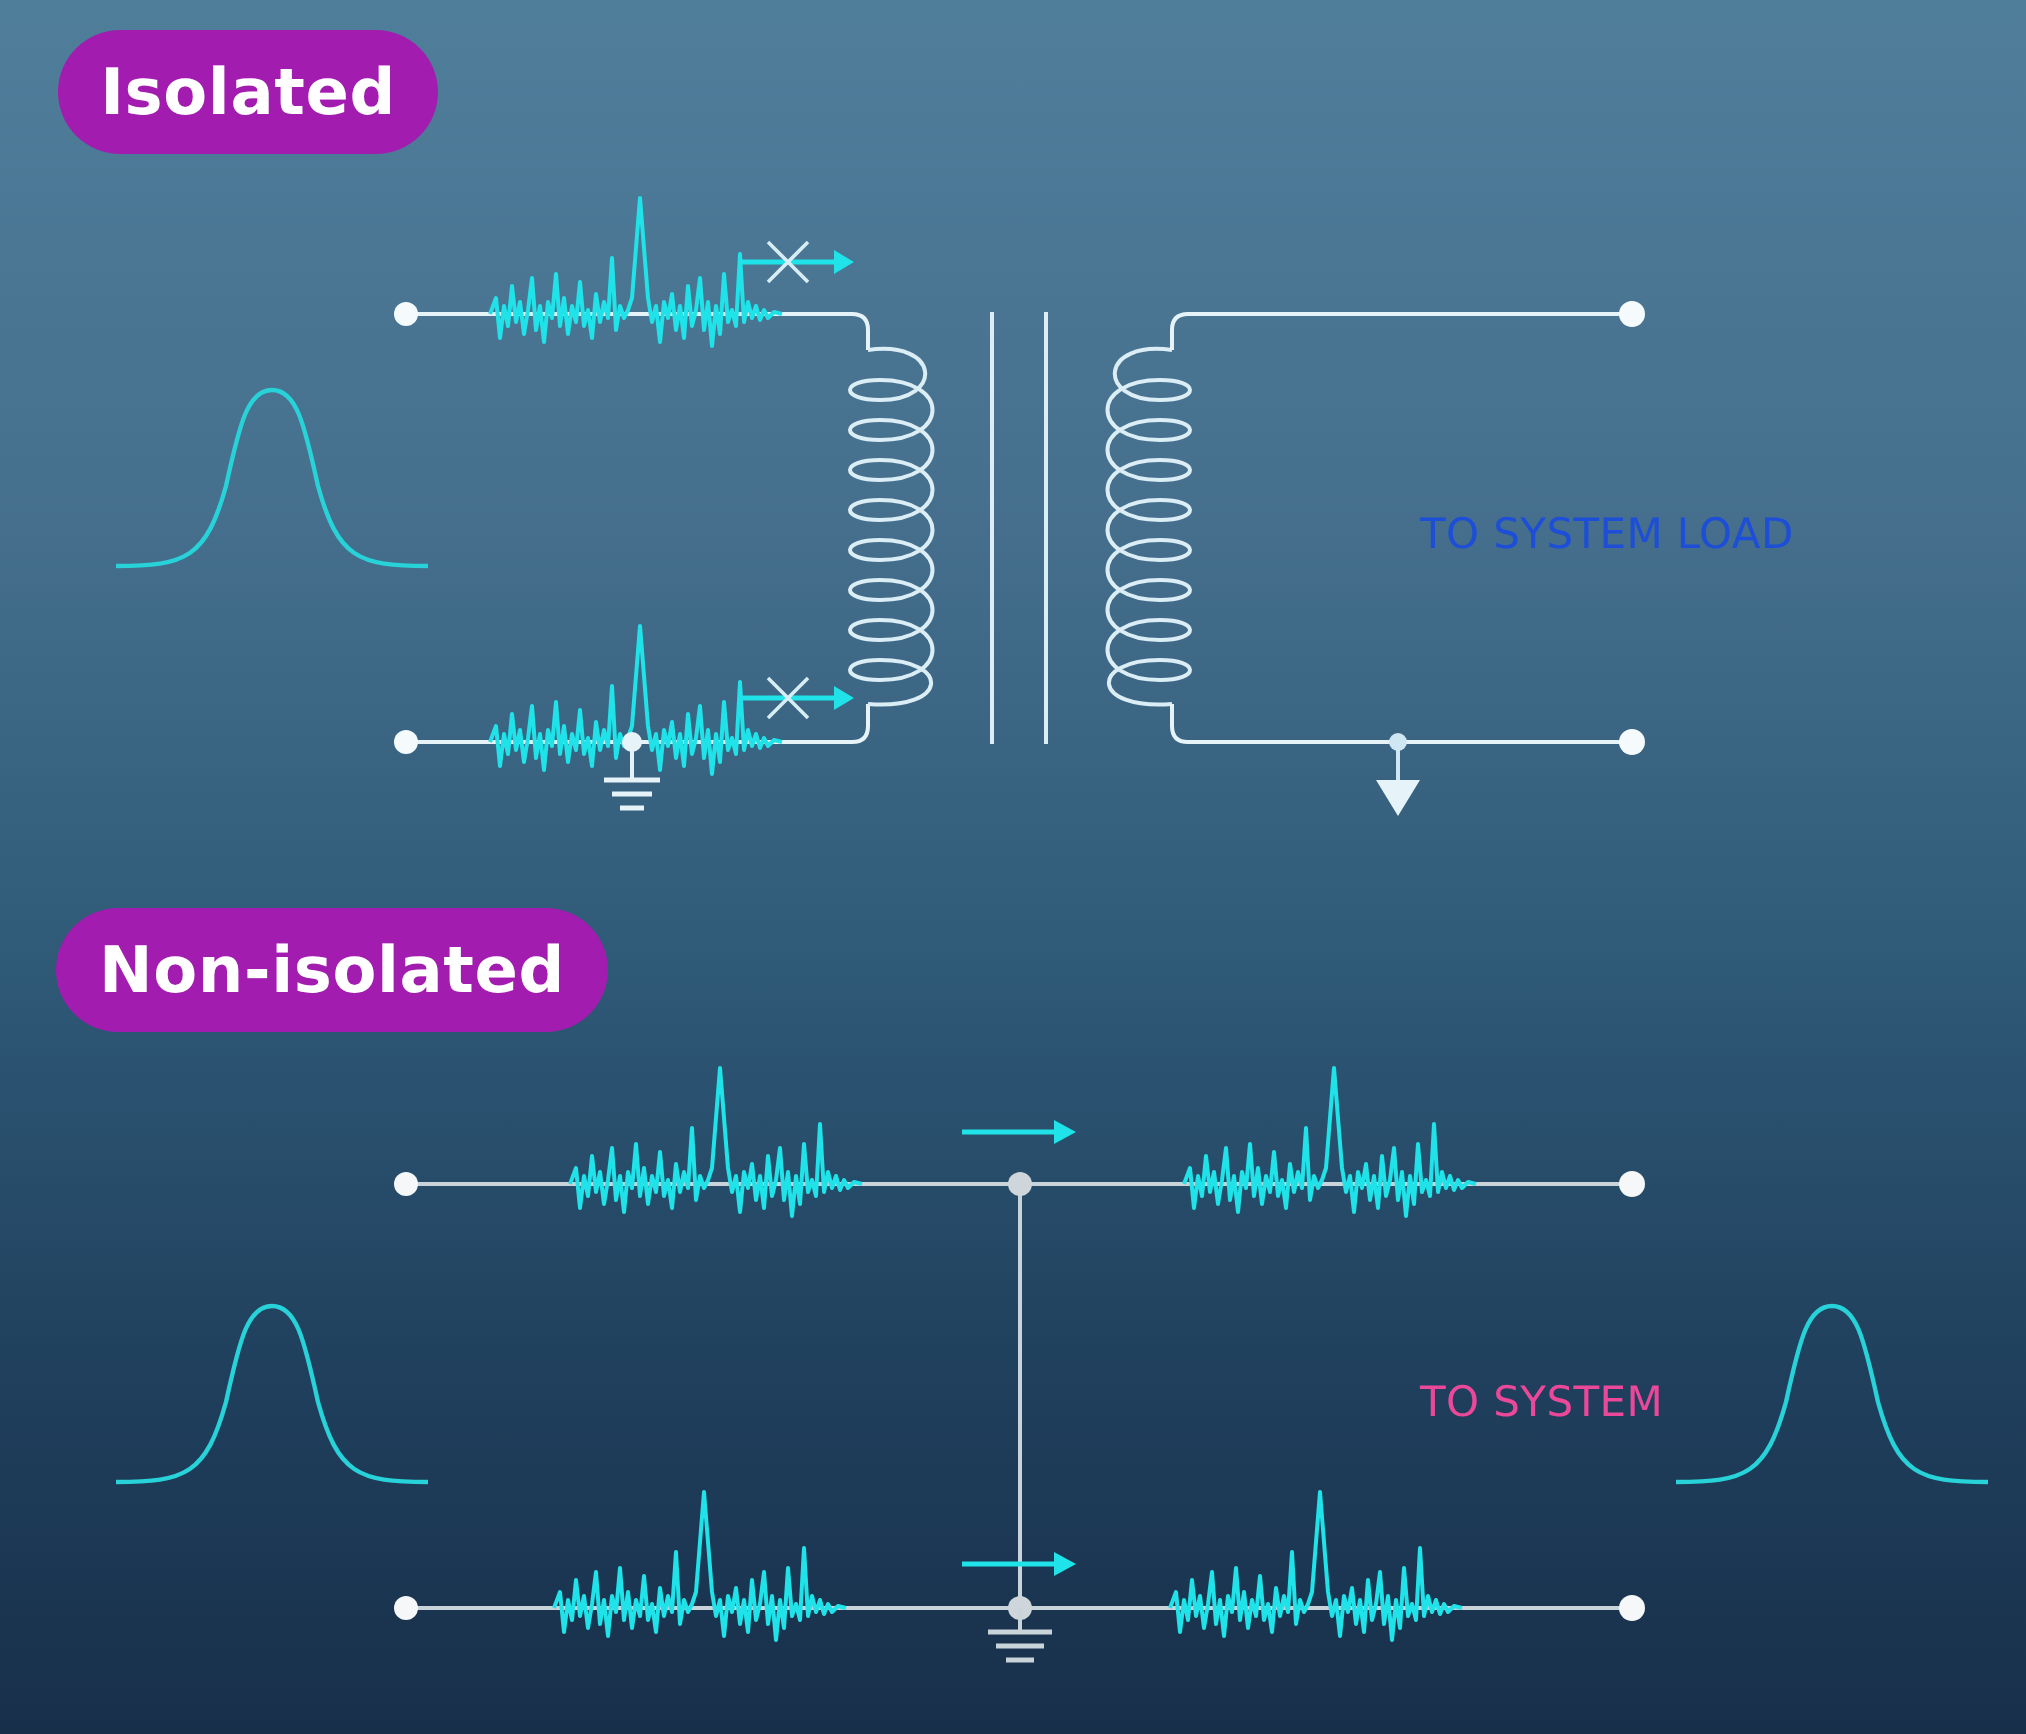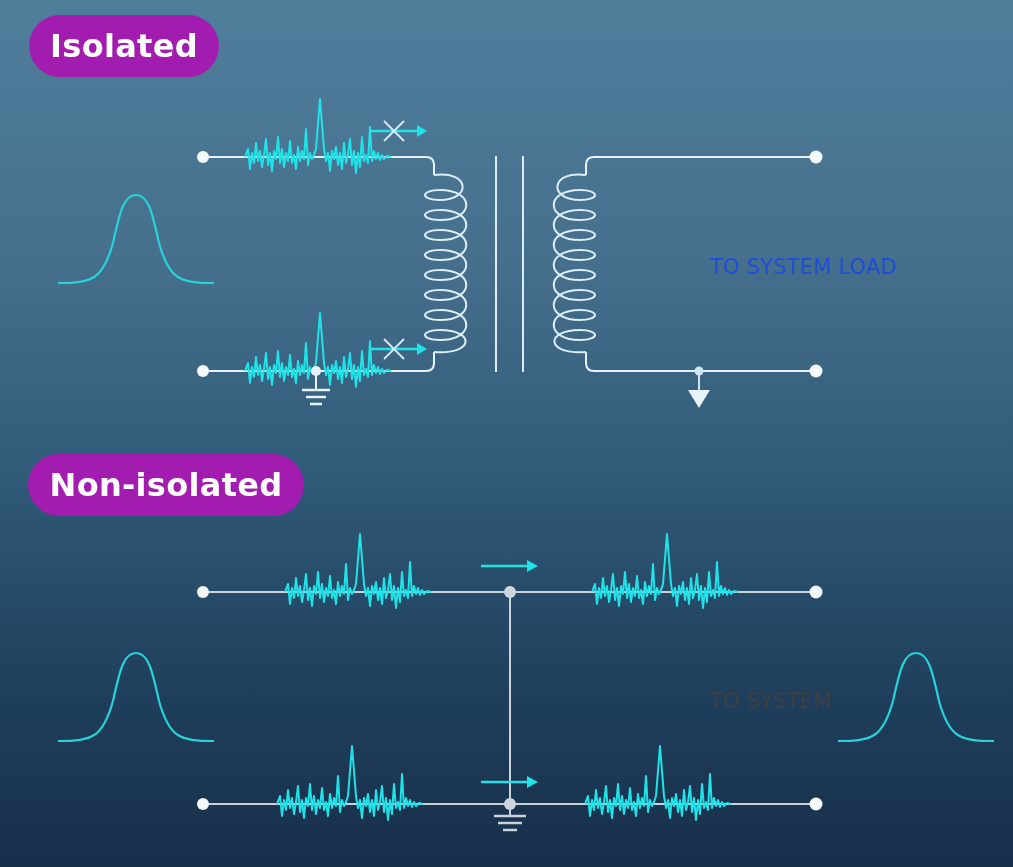--- a/index.html
+++ b/index.html
@@ -15,21 +15,21 @@
     display: flex; align-items: center; justify-content: center;
     letter-spacing: 0.3px;
   }
   #pill-isolated { left: 29px; top: 15px; width: 190px; background: #a21caf; align-items: center; }
   #pill-nonisolated { left: 28px; top: 442px; width: 276px; background: #a21caf; margin-top: 12px; }
   .label {
     position: absolute; color: #1d4ed8; font-size: 21px; line-height: 30px;
     letter-spacing: 0.2px;
   }
   #label-iso { left: 710px; top: 252px; }
-  #label-non { left: 710px; top: 686px; color: #404040; width: 160px; }
+  #label-non { left: 710px; top: 686px; color: #ec4899; width: 160px; }
   svg { position: absolute; left: 0; top: 0; }
 </style>
 </head>
 <body>
 
 <div id="pill-isolated" class="pill">
   <span>Isolated</span>
 </div>
 <div id="pill-nonisolated" class="pill">
   <span>Non-isolated</span>

